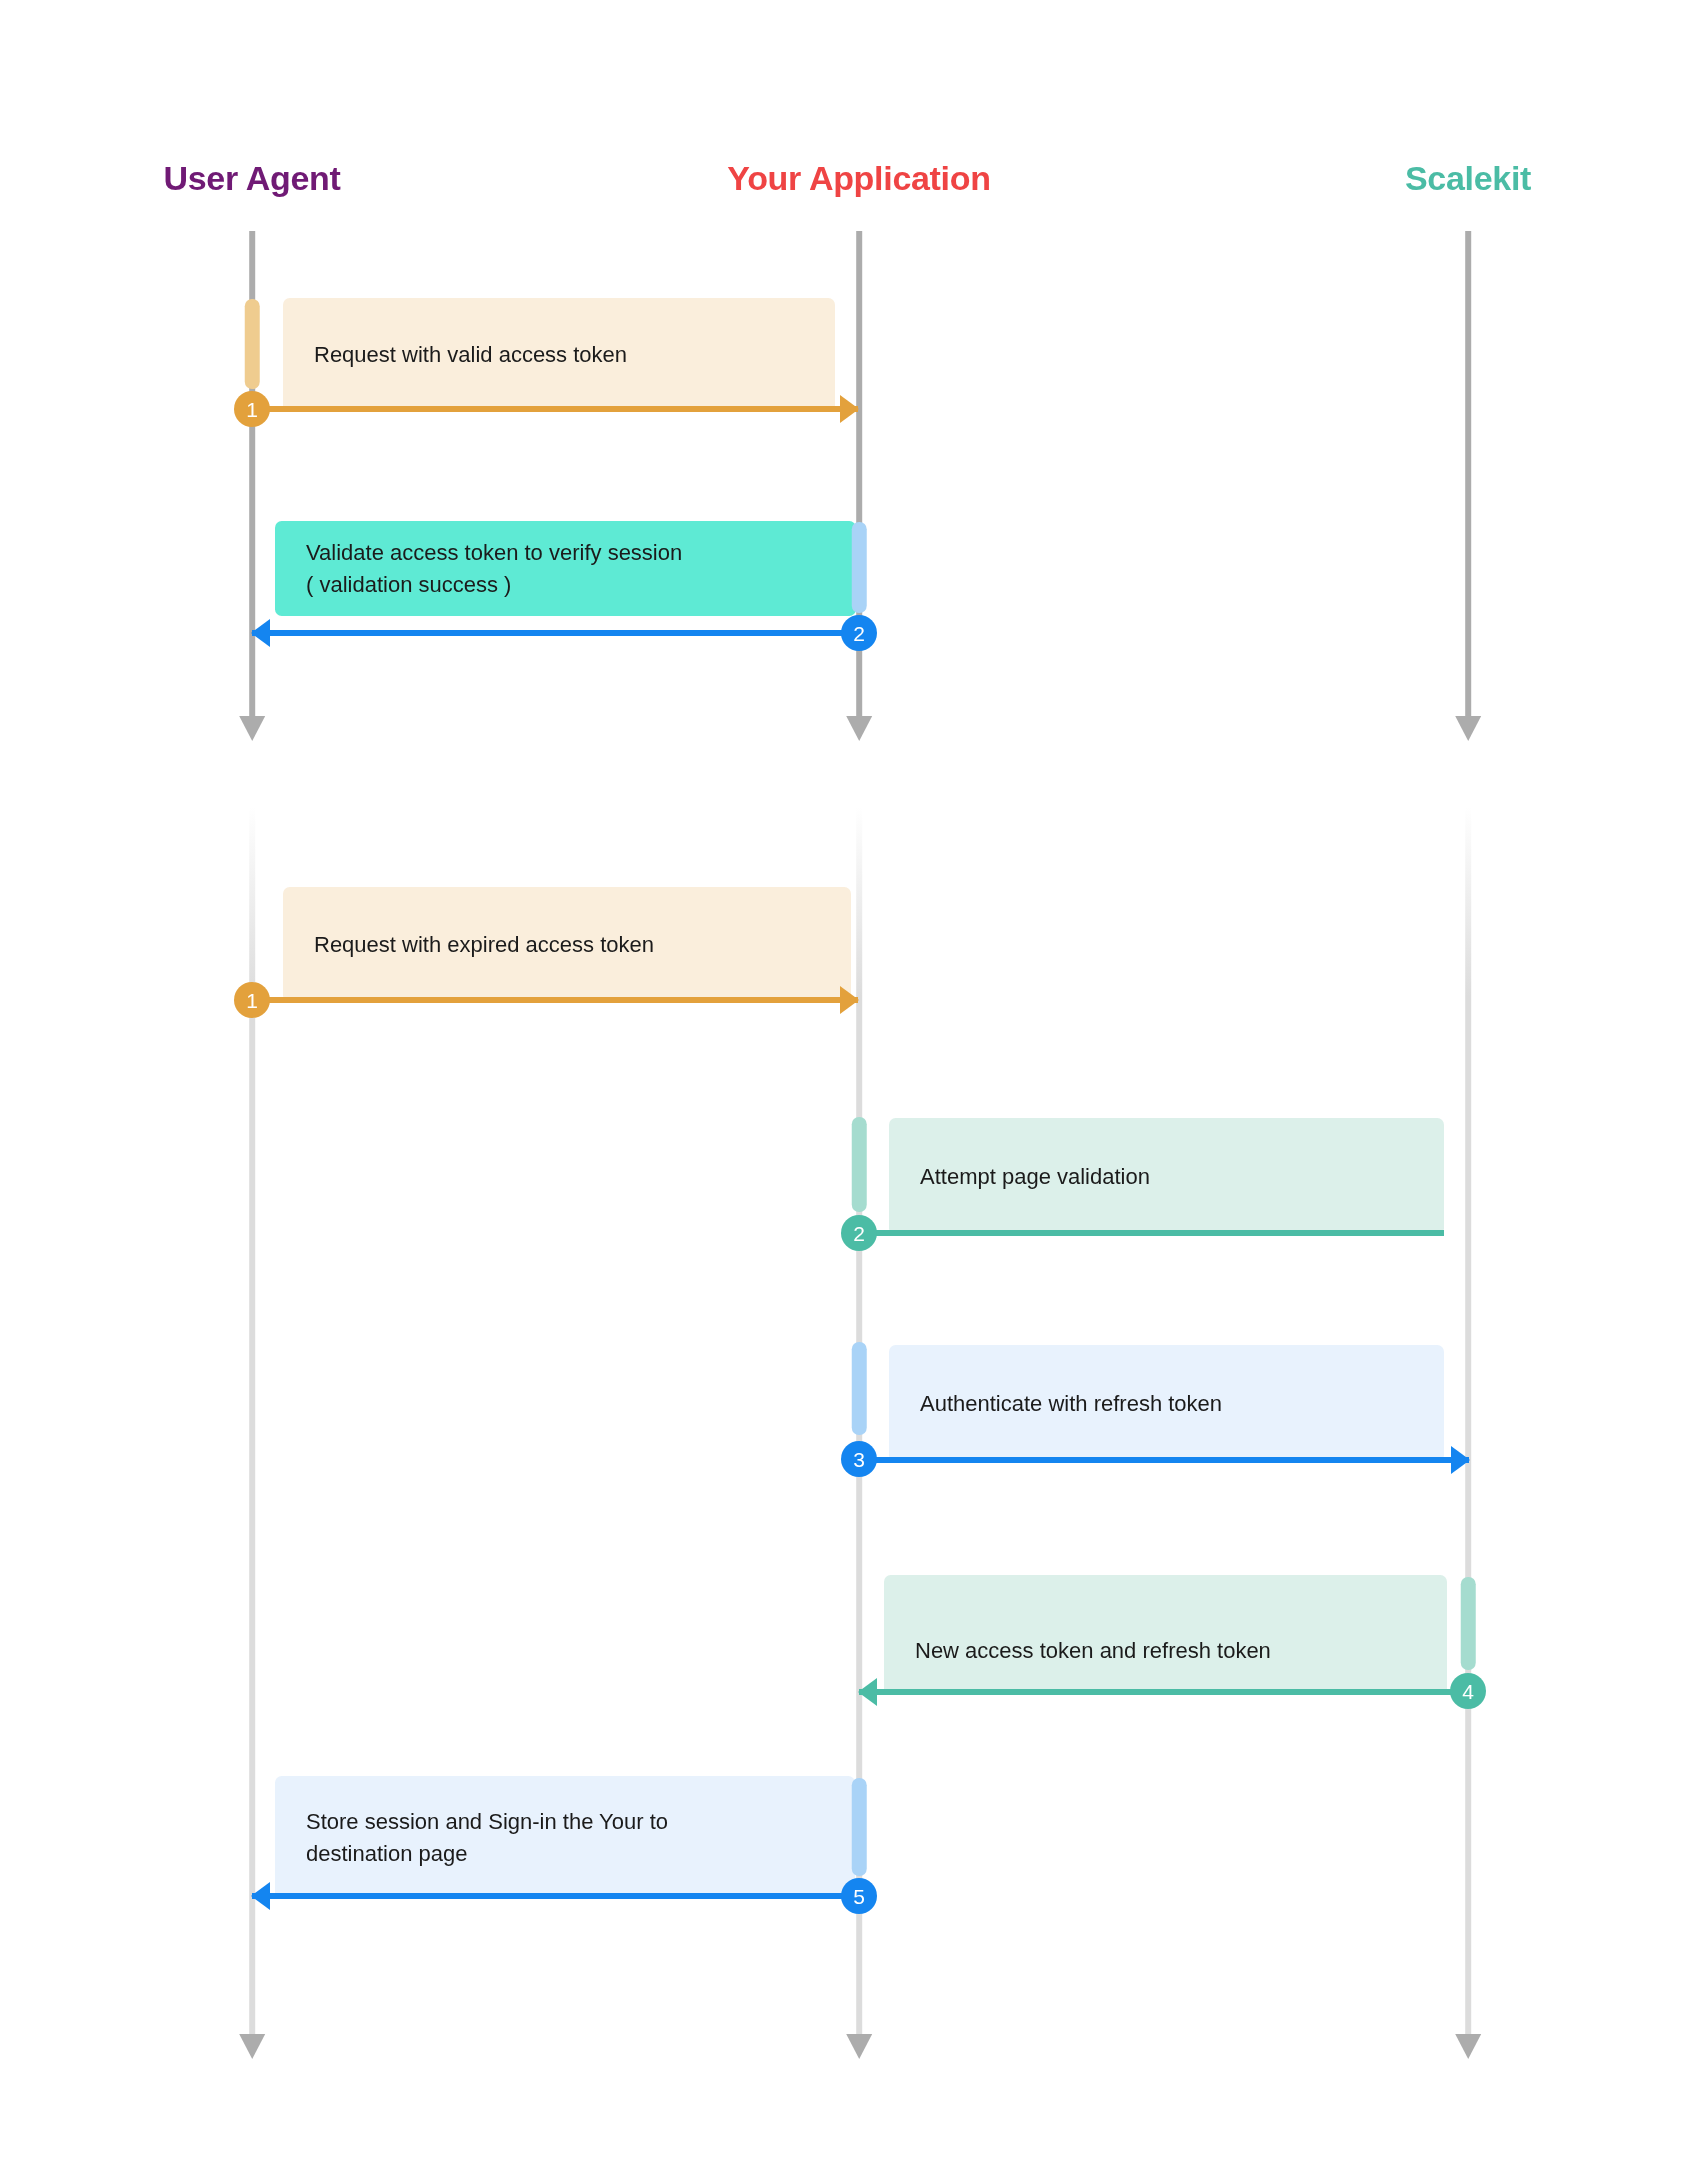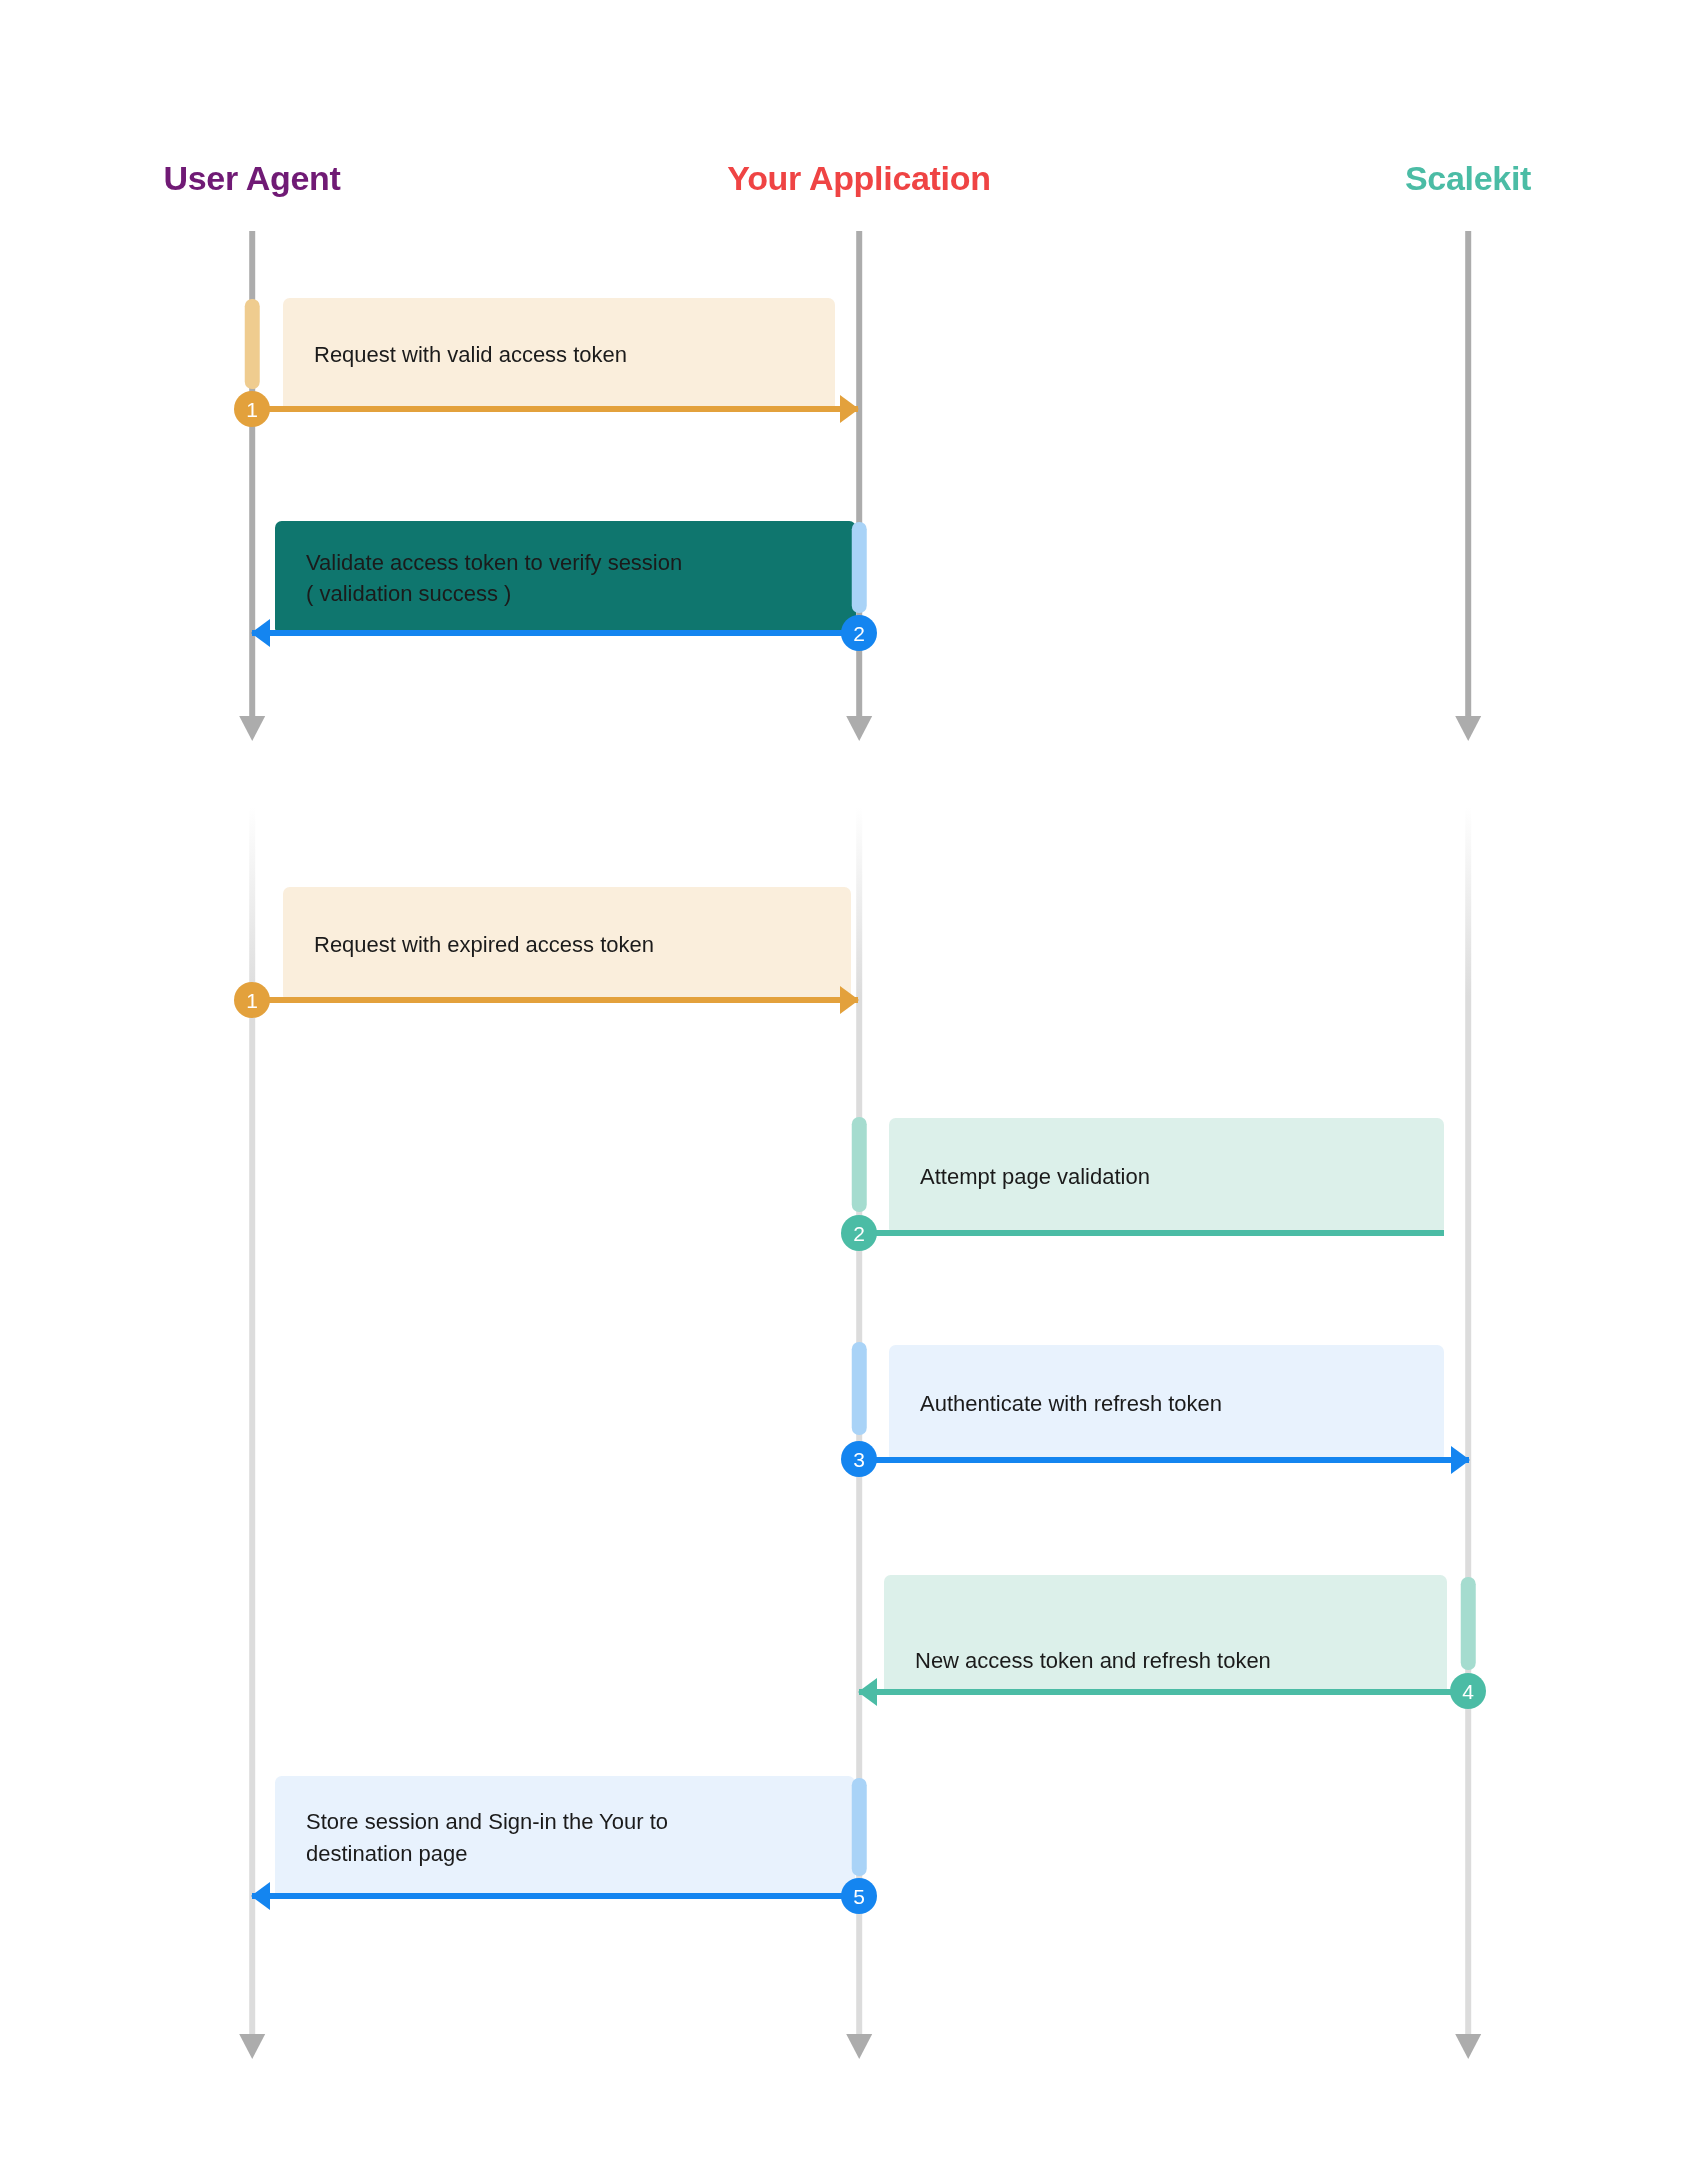--- a/index.html
+++ b/index.html
@@ -55,21 +55,21 @@
     font-size: 21px;
     font-weight: 400;
     display:flex; align-items:center; justify-content:center;
     line-height:1;
   }
 
   
   .msgbox {
     position:absolute;
     border-radius: 6.7px;
-    padding: 19px 31px;
+    padding: 29px 31px;
     display:flex;
     align-items:center;
   }
   .msgbox .msgtext {
     font-size: 22px;
     line-height: 1.42;
     color:#1B1B1B;
     font-weight: 400;
     white-space: pre-line;
   }
@@ -111,21 +111,21 @@
     </div>
     <div class="msgbox" style="left: 283px; top: 298px; width: 552px; height: 114px; background: rgb(250, 238, 220);">
       <div class="msgtext">Request with valid access token</div>
     </div>
     <div class="activation" style="left: 252px; top: 299px; height: 90px; background: rgb(239, 204, 143);"></div>
     <div class="arrow" style="left: 252px; top: 406px; width: 606px;">
       <div class="shaft" style="background: rgb(227, 161, 60);"></div>
       <div class="tipR" style="border-left: 19px solid rgb(227, 161, 60);"></div>
     </div>
     <div class="badge" style="left: 252px; top: 409px; background: rgb(227, 161, 60);">1</div>
-    <div class="msgbox" style="left: 275px; top: 521px; width: 581px; height: 114px; background: #0f766e;">
+    <div class="msgbox" style="left: 275px; top: 521px; width: 581px; height: 95px; background: #5eead4;">
       <div class="msgtext">Validate access token to verify session
 ( validation success )</div>
     </div>
     <div class="activation" style="left: 859px; top: 522px; height: 91px; background: rgb(169, 211, 247);"></div>
     <div class="arrow" style="left: 252px; top: 630px; width: 606px;">
       <div class="shaft" style="background: rgb(20, 133, 240);"></div>
       <div class="tipL" style="border-right: 19px solid rgb(20, 133, 240);"></div>
     </div>
     <div class="badge" style="left: 859px; top: 633px; background: rgb(20, 133, 240);">2</div>
     <div class="lifeline" style="left: 252px; top: 807px; height: 1252px;">

